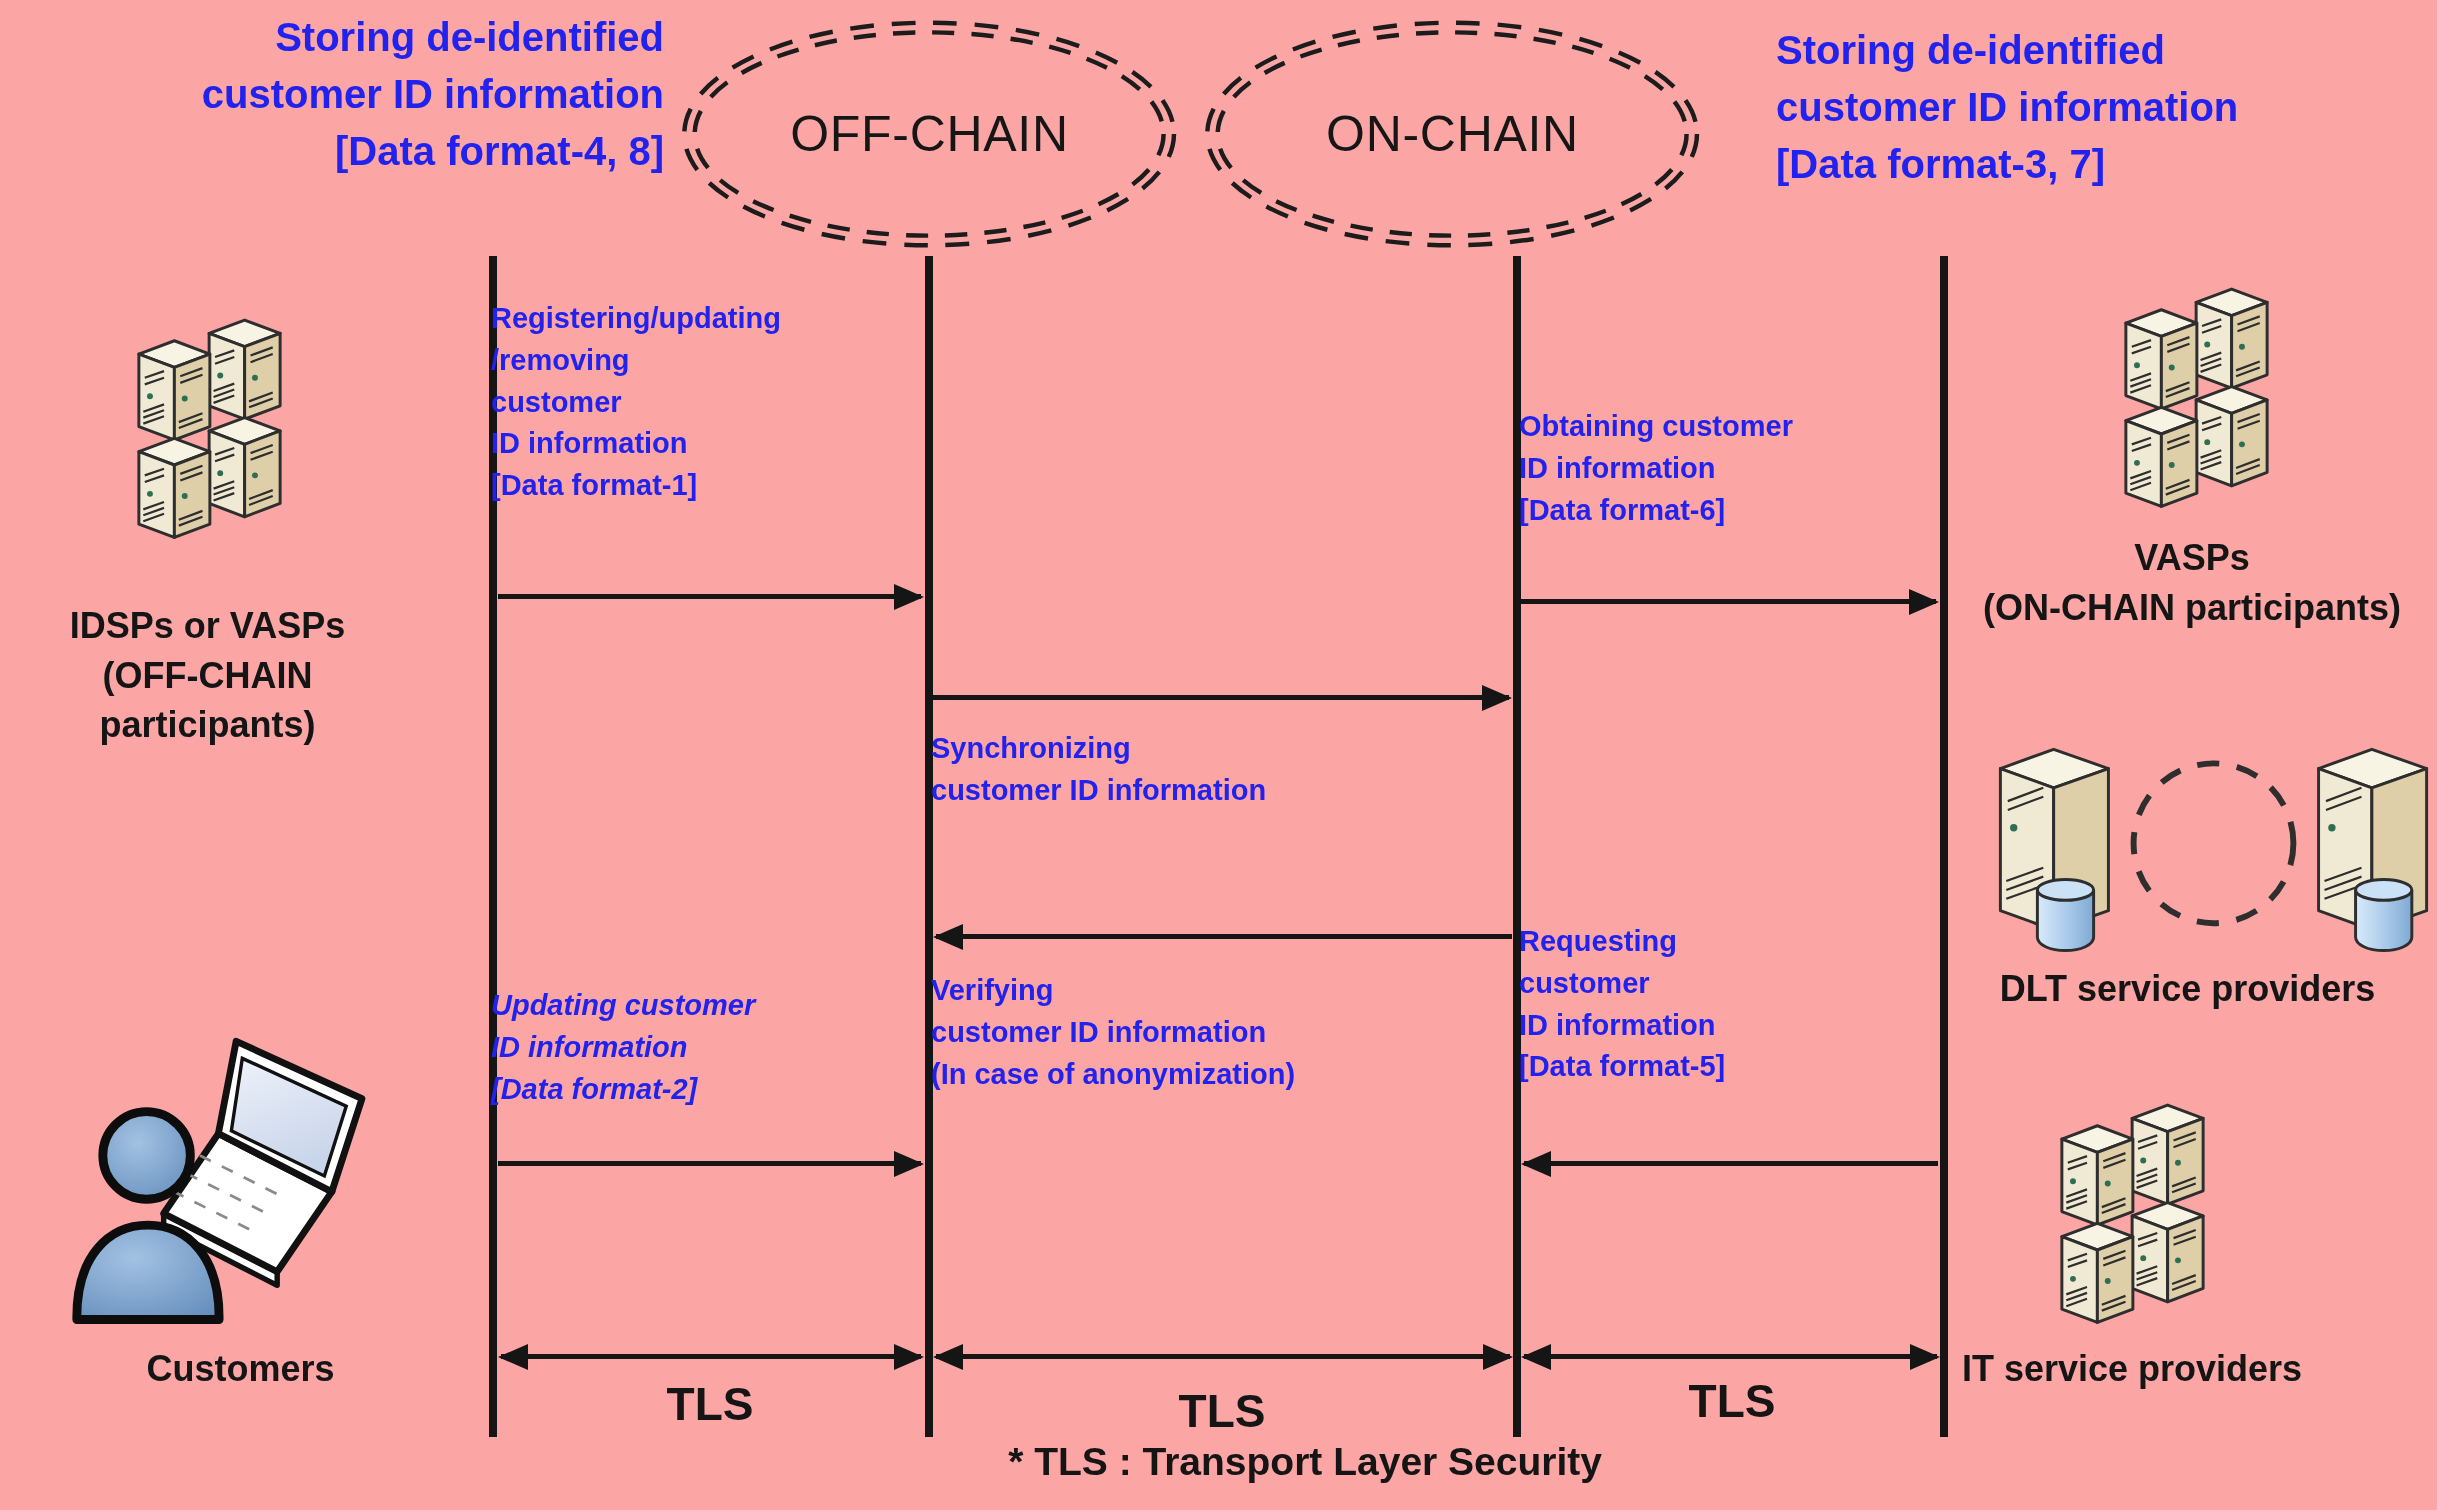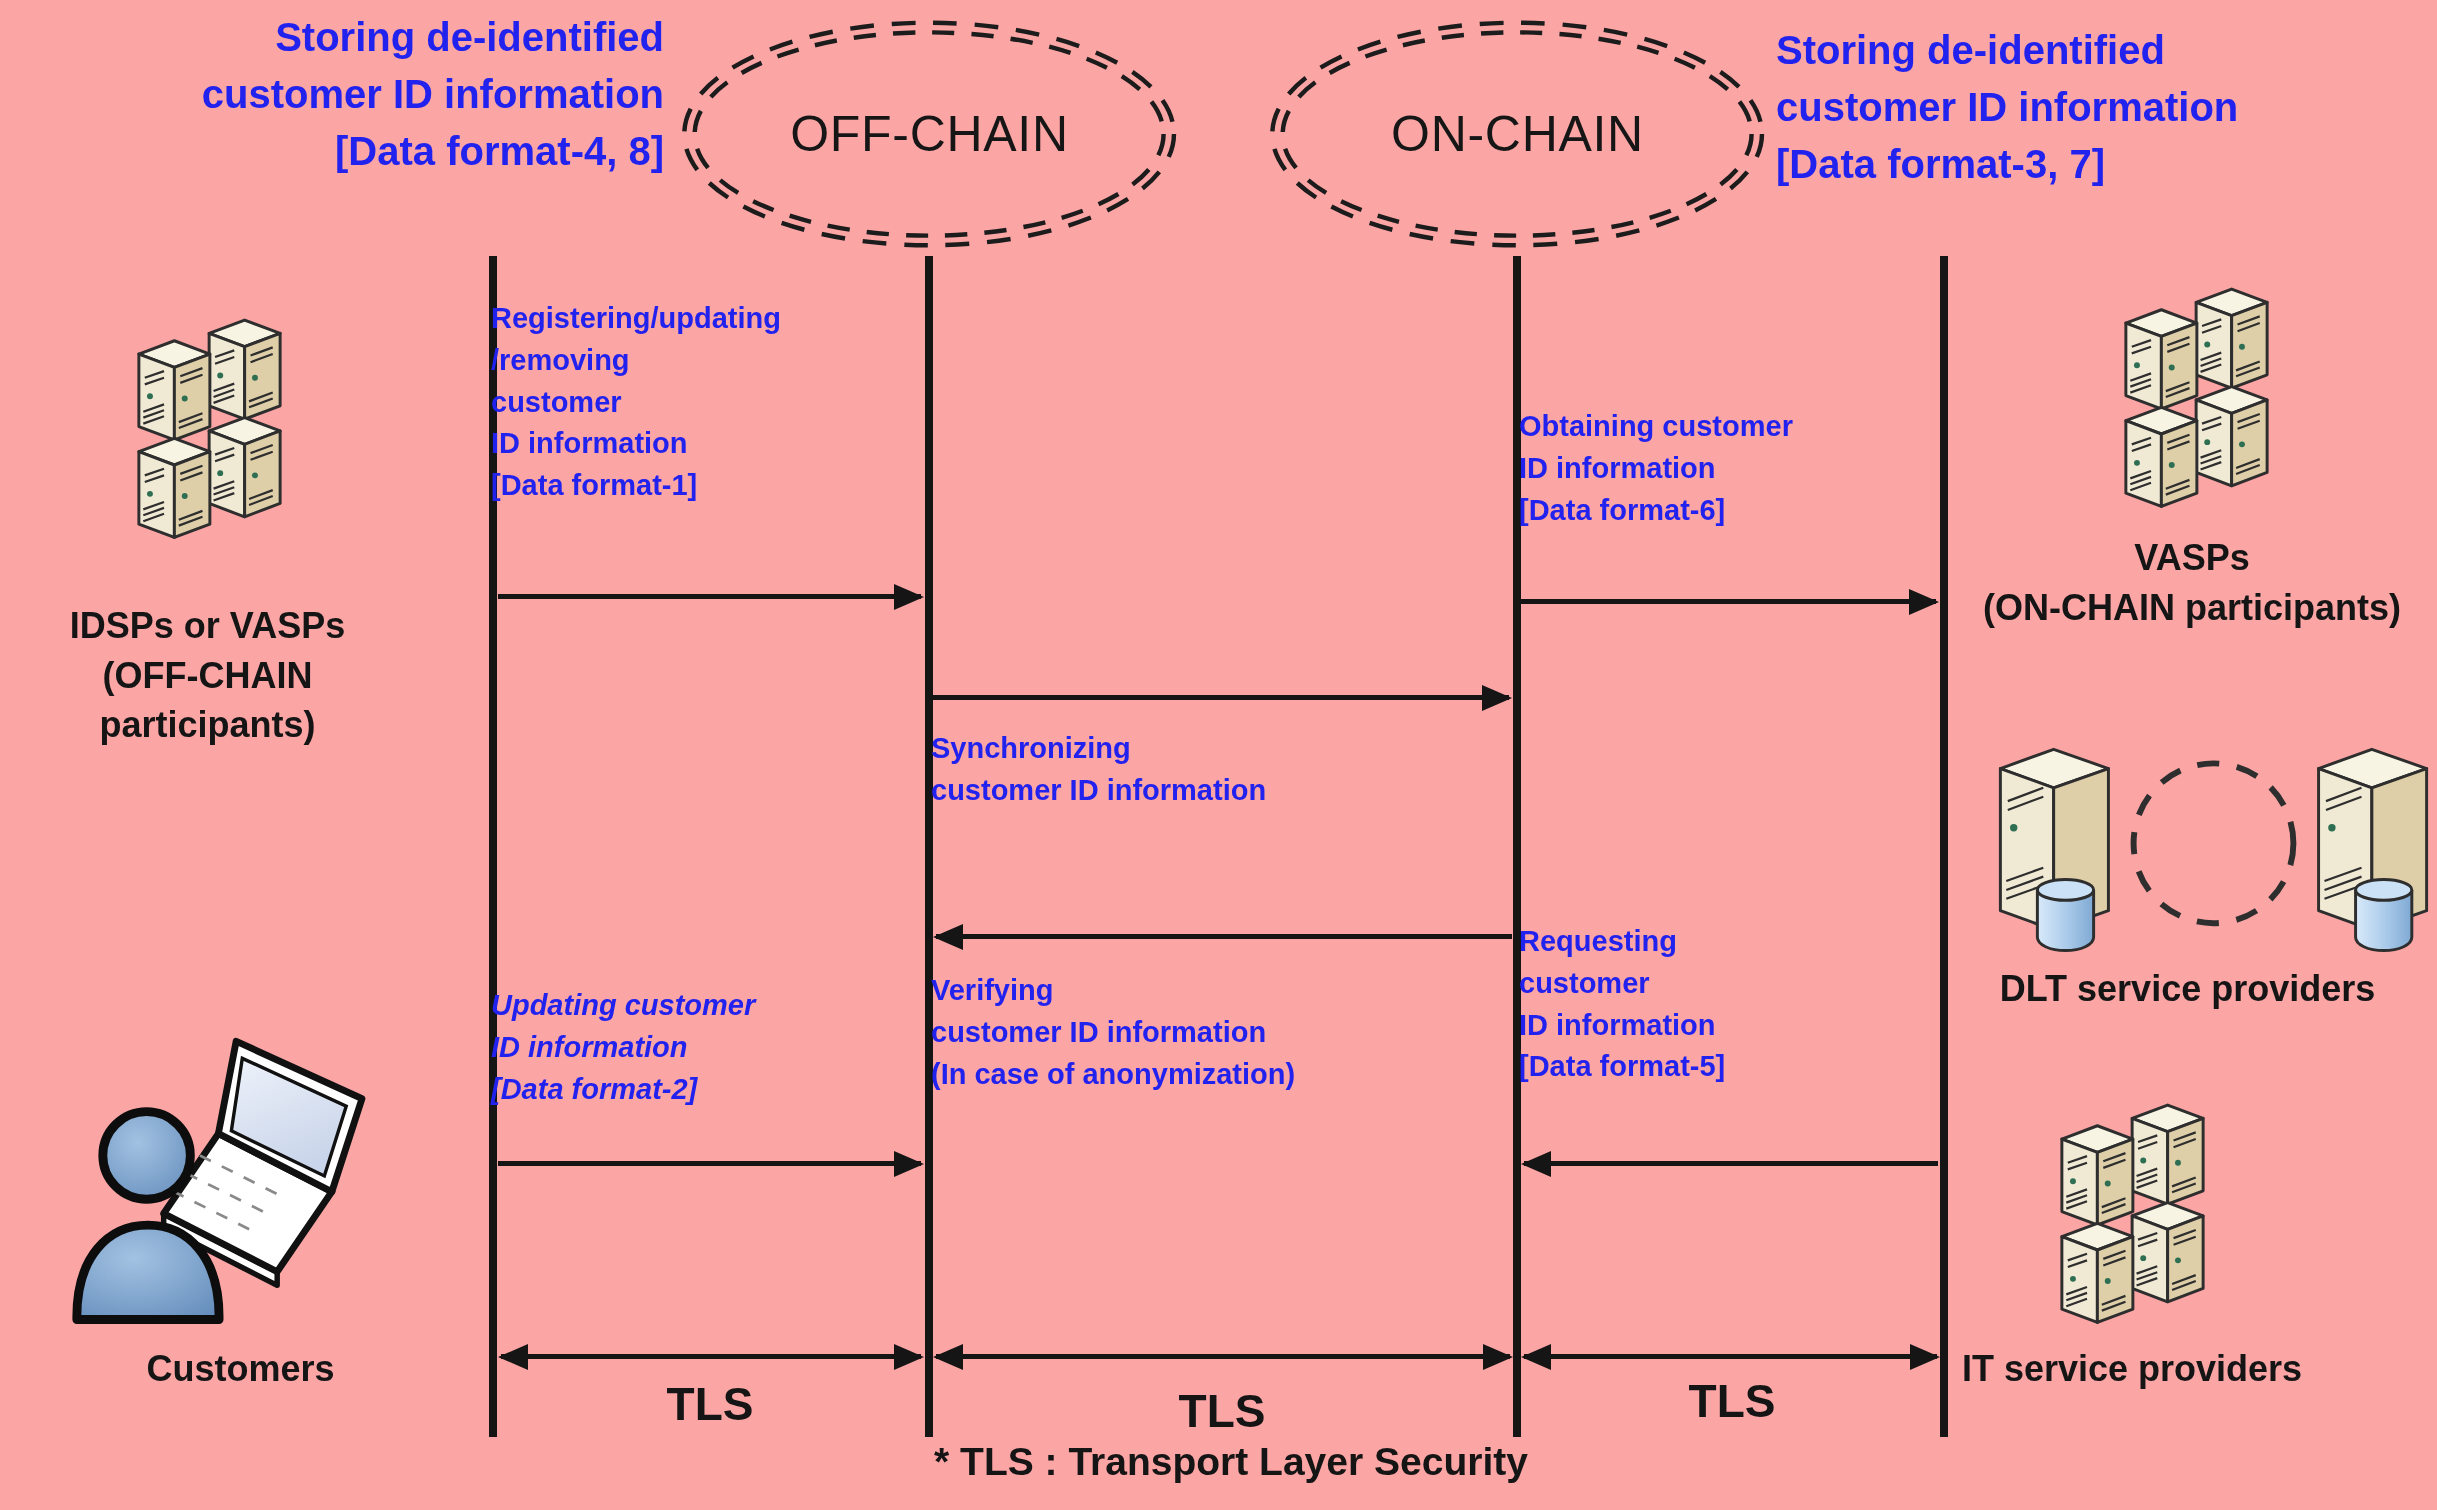--- a/index.html
+++ b/index.html
@@ -4,21 +4,21 @@
 <style>
   :root { --accent:#2222ee; --ink:#151515; }
   * { margin:0; padding:0; box-sizing:border-box; }
   body { background:#ffffff; font-family:"Liberation Sans", sans-serif; }
   .canvas { position:relative; width:2438px; height:1510px; background:#fca5a5; overflow:hidden; }
 
   .note { position:absolute; color:var(--accent); font-weight:700; font-size:40px; line-height:1.42; white-space:pre-line; }
   .msg  { position:absolute; color:var(--accent); font-weight:700; font-size:29px; line-height:1.44; white-space:pre-line; }
   .actor-label { position:absolute; color:var(--ink); font-weight:700; font-size:36px; line-height:1.38; white-space:pre-line; text-align:center; }
   .tls-label { position:absolute; color:var(--ink); font-weight:700; font-size:46px; text-align:center; width:222px; }
-  .footnote { position:absolute; color:var(--ink); font-weight:700; font-size:39px; text-align:center; white-space:pre-line; }
+  .footnote { position:absolute; color:var(--ink); font-weight:700; font-size:39px; text-align:right; white-space:pre-line; }
 
   .bubble { position:absolute; width:501px; height:230px; }
   .bubble svg { position:absolute; inset:0; width:100%; height:100%; }
   .bubble .bubble-text { position:absolute; inset:0; display:flex; align-items:center; justify-content:center;
     font-size:50px; color:#161616; font-weight:400; letter-spacing:0.7px; }
 
   .lifeline { position:absolute; top:256px; width:8.2px; height:1181px; background:var(--ink); }
 
   .arrow { position:absolute; height:5.2px; background:var(--ink); }
   .arrow .hr { position:absolute; right:-3px; top:-10.4px; width:0; height:0;
@@ -104,21 +104,21 @@
 customer ID information
 [Data format-3, 7]</div>
 
   <div class="bubble" style="left:679px; top:18.5px;">
     <svg viewBox="0 0 675 310">
       <ellipse cx="337" cy="155" rx="330" ry="150" fill="none" stroke="#1c1c1c" stroke-width="6" stroke-dasharray="32 24"></ellipse>
       <ellipse cx="337" cy="155" rx="316" ry="137" fill="none" stroke="#1c1c1c" stroke-width="6" stroke-dasharray="30 23"></ellipse>
     </svg>
     <div class="bubble-text">OFF-CHAIN</div>
   </div>
-  <div class="bubble" style="left:1267px; top:18.5px;">
+  <div class="bubble" style="left:1202px; top:18.5px;">
     <svg viewBox="0 0 675 310">
       <ellipse cx="337" cy="155" rx="330" ry="150" fill="none" stroke="#1c1c1c" stroke-width="6" stroke-dasharray="32 24"></ellipse>
       <ellipse cx="337" cy="155" rx="316" ry="137" fill="none" stroke="#1c1c1c" stroke-width="6" stroke-dasharray="30 23"></ellipse>
     </svg>
     <div class="bubble-text">ON-CHAIN</div>
   </div>
 
   <div class="lifeline" style="left:489px;"></div>
   <div class="lifeline" style="left:925px;"></div>
   <div class="lifeline" style="left:1513px;"></div>

